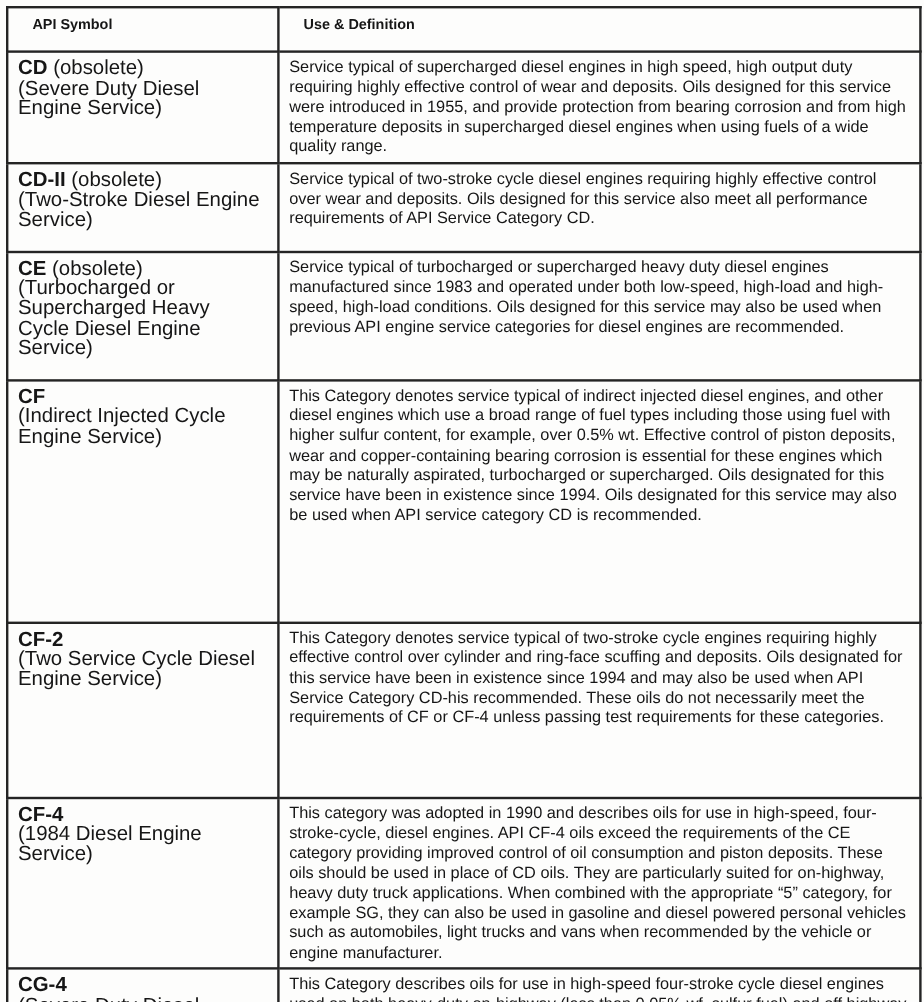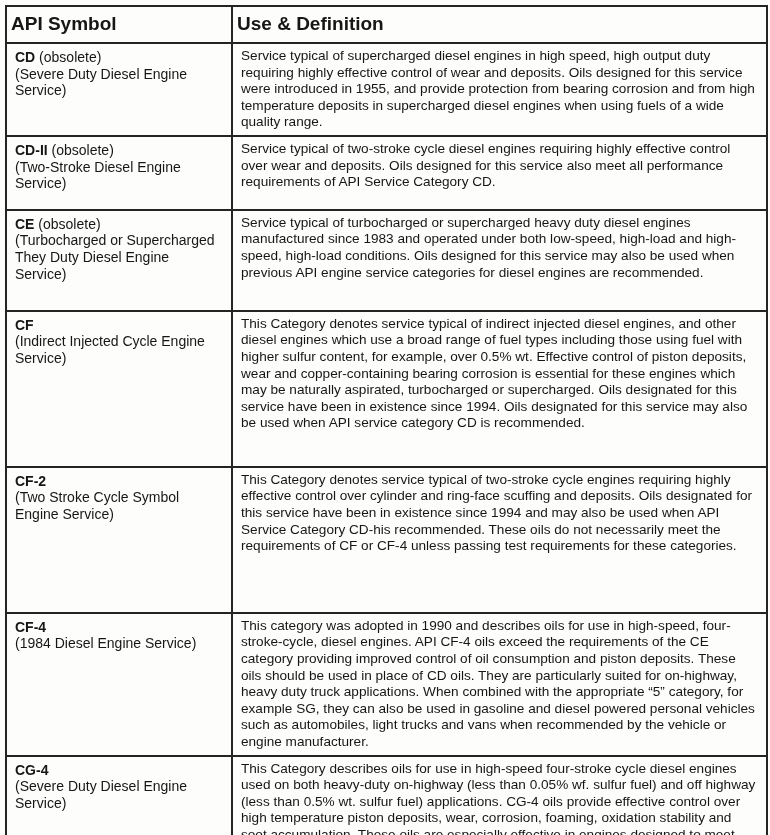--- a/index.html
+++ b/index.html
@@ -31,40 +31,40 @@
   }
   table.api-table {
     border: 2px solid #1a1a1a;
     border-bottom-width: 3px;
   }
   col.c-symbol { width: 226px; }
   col.c-def    { width: 535px; }
 
   th.hdr {
     text-align: left;
-    font-size: 19px;
+    font-size: 12px;
     font-weight: bold;
-    padding: 6px 8px 4px 4px;
+    padding: 6px 8px 4px 20px;
     height: 37px;
   }
   td.sym {
-    font-size: 14px;
+    font-size: 17px;
     line-height: 16.6px;
     padding: 5px 10px 17px 8px;
   }
   td.sym .sym-bold { font-weight: bold; }
   td.def {
     font-size: 13.6px;
     line-height: 16.6px;
     padding: 4px 10px 4px 8px;
   }
   tbody tr.r0 { height: 88px;  }
   tbody tr.r1 { height: 53px;  }
   tbody tr.r2 { height: 101px;  }
-  tbody tr.r3 { height: 156px; }
+  tbody tr.r3 { height: 202px; }
   tbody tr.r4 { height: 146px; }
   tbody tr.r5 { height: 142px; }
   tbody tr.r6 { height: 145px; }
 </style>
 </head>
 <body>
 
 <div class="page">
   <table class="api-table">
     <colgroup>
@@ -88,35 +88,35 @@
       <tr class="r1">
         <td class="sym">
           <span class="sym-bold">CD-II</span><span> (obsolete)</span>
           <div>(Two-Stroke Diesel Engine Service)</div>
         </td>
         <td class="def">Service typical of two-stroke cycle diesel engines requiring highly effective control over wear and deposits. Oils designed for this service also meet all performance requirements of API Service Category CD.</td>
       </tr>
       <tr class="r2">
         <td class="sym">
           <span class="sym-bold">CE</span><span> (obsolete)</span>
-          <div>(Turbocharged or Supercharged They Duty Diesel Engine Service)</div>
+          <div>(Turbocharged or Supercharged Heavy Cycle Diesel Engine Service)</div>
         </td>
         <td class="def">Service typical of turbocharged or supercharged heavy duty diesel engines manufactured since 1983 and operated under both low-speed, high-load and high-speed, high-load conditions. Oils designed for this service may also be used when previous API engine service categories for diesel engines are recommended.</td>
       </tr>
       <tr class="r3">
         <td class="sym">
           <span class="sym-bold">CF</span><span></span>
           <div>(Indirect Injected Cycle Engine Service)</div>
         </td>
         <td class="def">This Category denotes service typical of indirect injected diesel engines, and other diesel engines which use a broad range of fuel types including those using fuel with higher sulfur content, for example, over 0.5% wt. Effective control of piston deposits, wear and copper-containing bearing corrosion is essential for these engines which may be naturally aspirated, turbocharged or supercharged. Oils designated for this service have been in existence since 1994. Oils designated for this service may also be used when API service category CD is recommended.</td>
       </tr>
       <tr class="r4">
         <td class="sym">
           <span class="sym-bold">CF-2</span><span></span>
-          <div>(Two Stroke Cycle Symbol Engine Service)</div>
+          <div>(Two Service Cycle Diesel Engine Service)</div>
         </td>
         <td class="def">This Category denotes service typical of two-stroke cycle engines requiring highly effective control over cylinder and ring-face scuffing and deposits. Oils designated for this service have been in existence since 1994 and may also be used when API Service Category CD-his recommended. These oils do not necessarily meet the requirements of CF or CF-4 unless passing test requirements for these categories.</td>
       </tr>
       <tr class="r5">
         <td class="sym">
           <span class="sym-bold">CF-4</span><span></span>
           <div>(1984 Diesel Engine Service)</div>
         </td>
         <td class="def">This category was adopted in 1990 and describes oils for use in high-speed, four-stroke-cycle, diesel engines. API CF-4 oils exceed the requirements of the CE category providing improved control of oil consumption and piston deposits. These oils should be used in place of CD oils. They are particularly suited for on-highway, heavy duty truck applications. When combined with the appropriate “5” category, for example SG, they can also be used in gasoline and diesel powered personal vehicles such as automobiles, light trucks and vans when recommended by the vehicle or engine manufacturer.</td>
       </tr>

